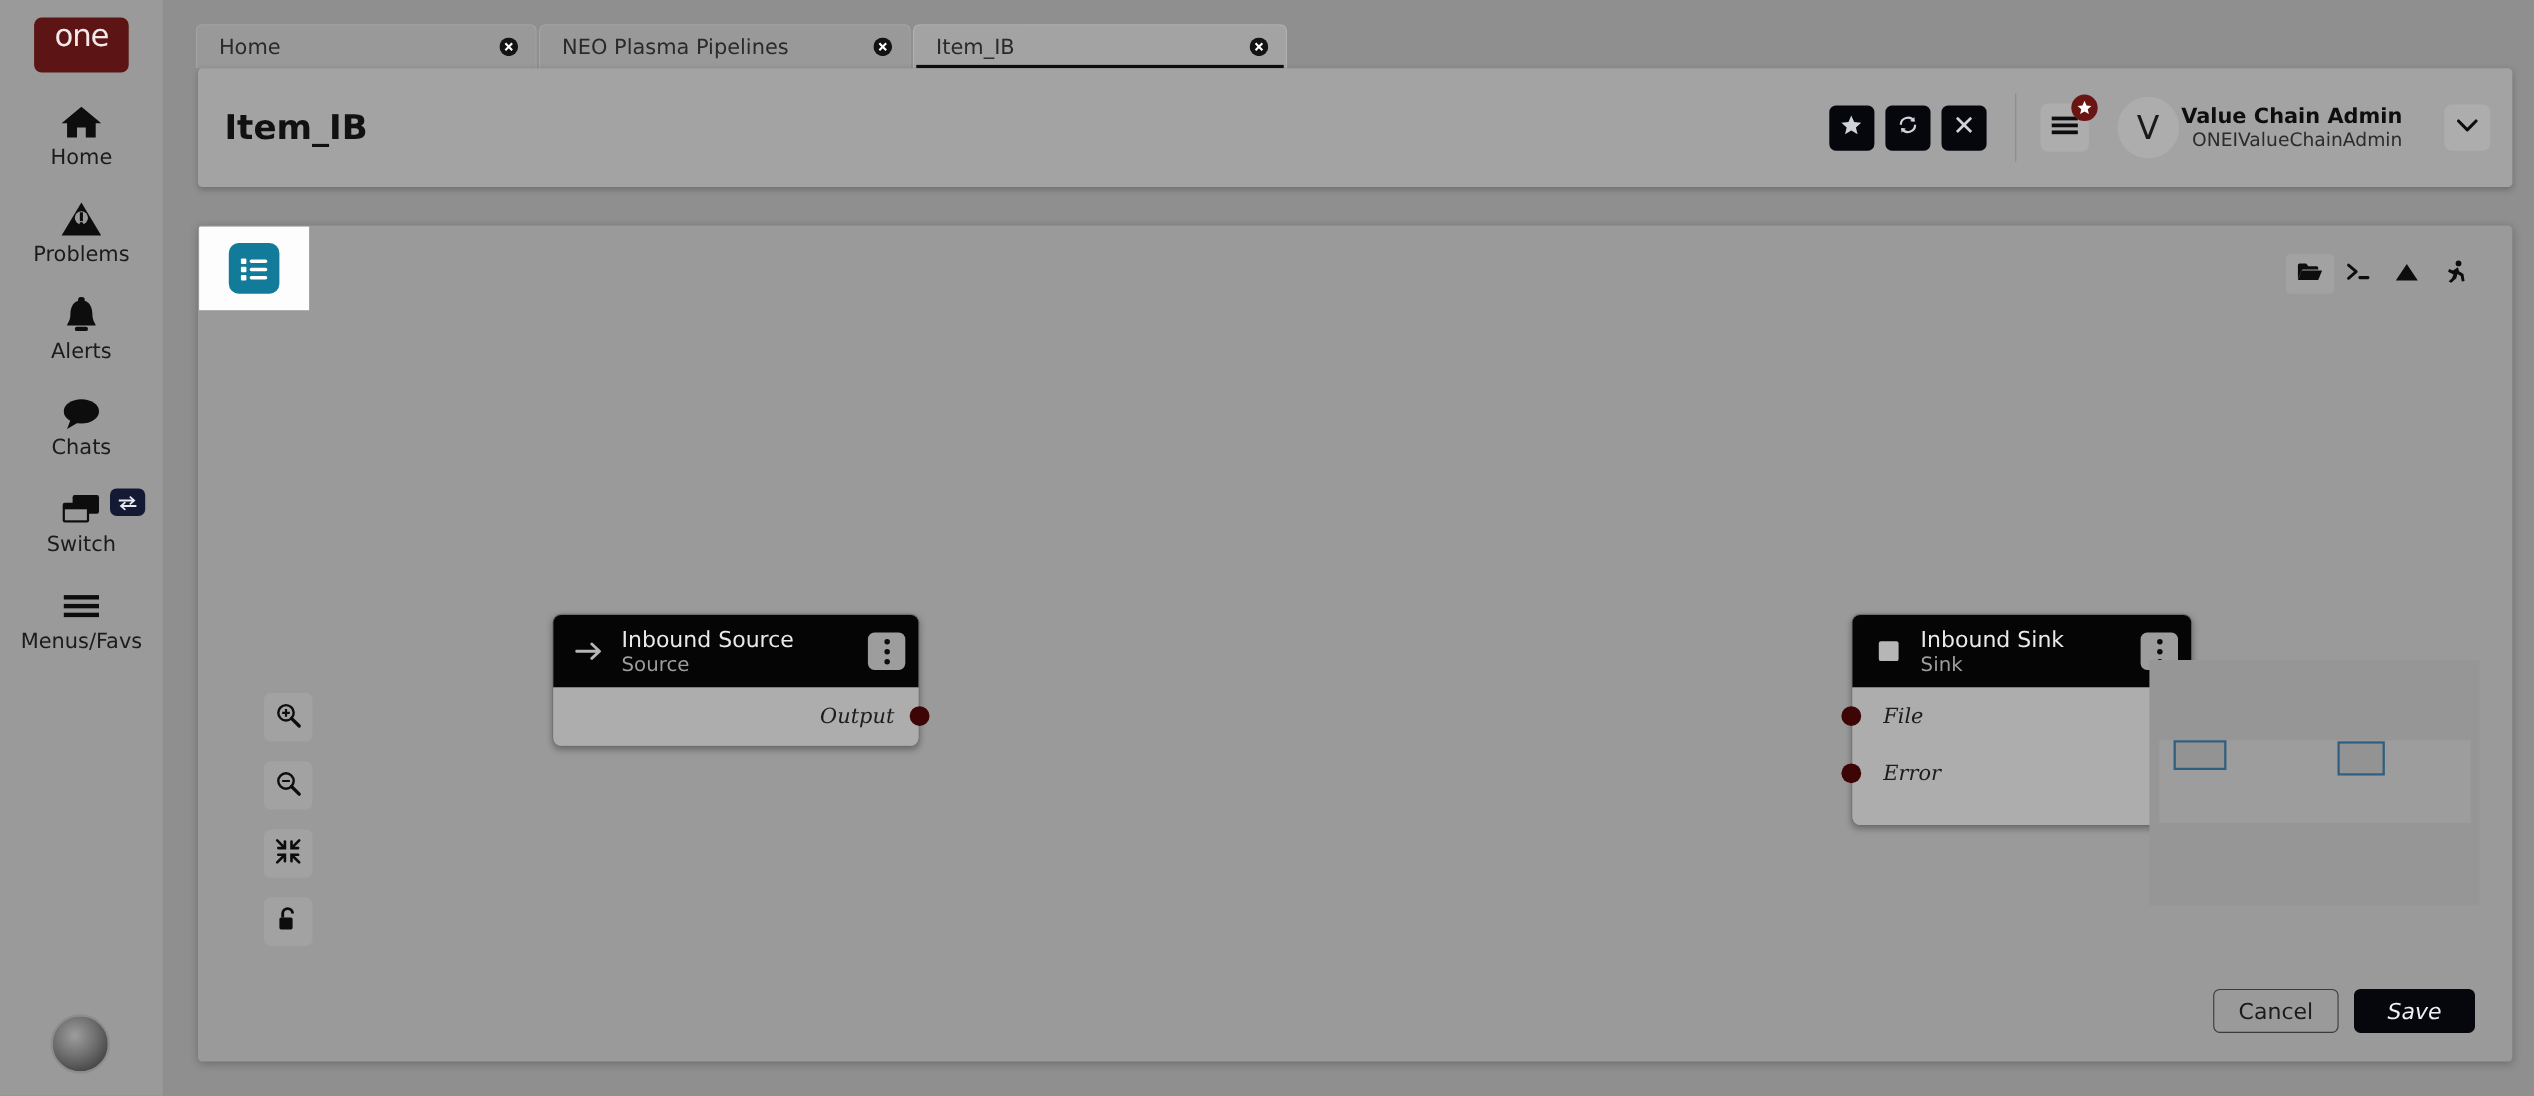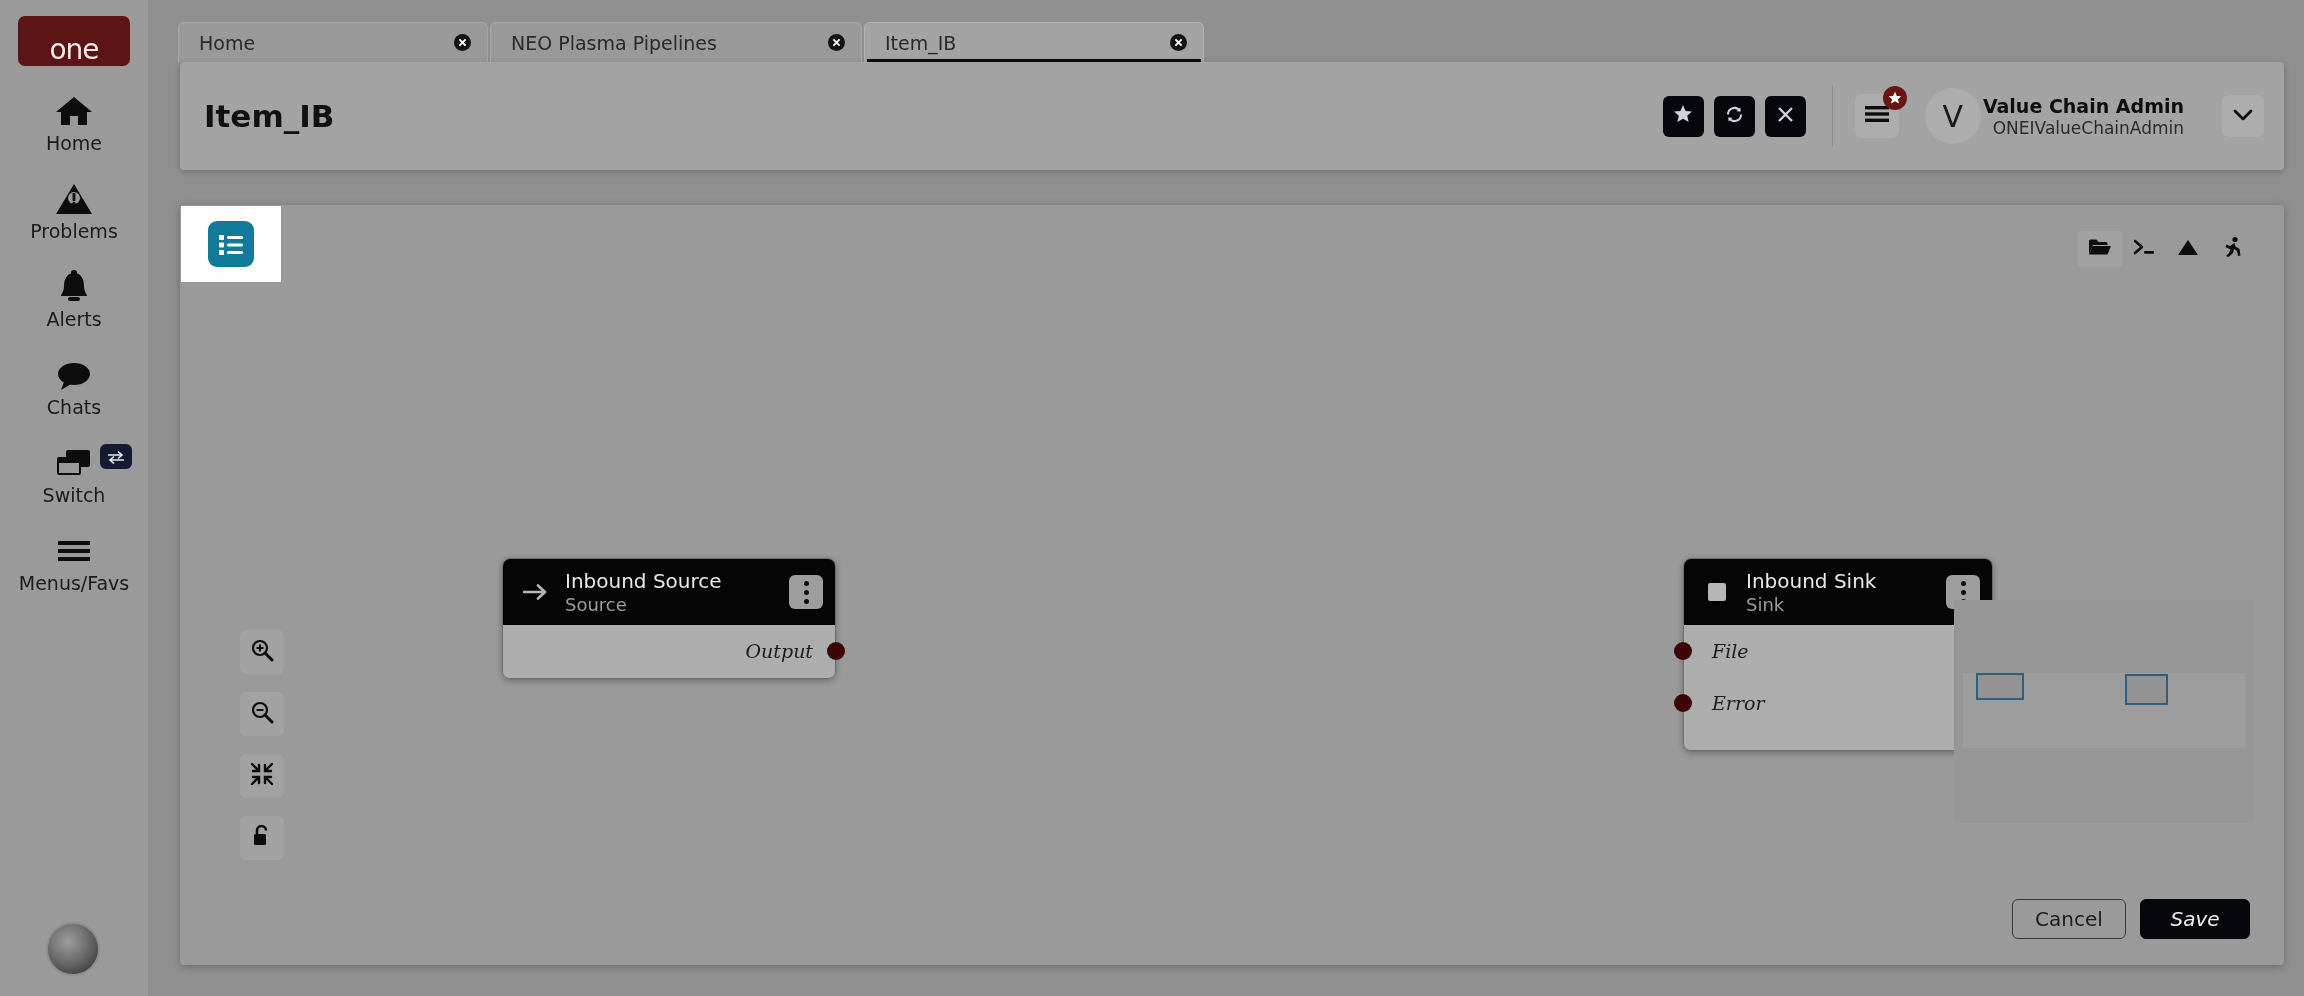--- a/index.html
+++ b/index.html
@@ -12,24 +12,24 @@
 
   
   #left-rail {
     position: absolute; left: 0; top: 0;
     width: 148px; height: 996px;
     background: #9a9a9a;
     display: flex; flex-direction: column; align-items: center;
   }
   #brand-logo {
     margin-top: 16px;
-    width: 112px; height: 50px;
+    width: 86px; height: 50px;
     background: #5c1414;
     border-radius: 7px;
-    display: flex; align-items: flex-end; justify-content: center;
+    display: flex; align-items: flex-start; justify-content: center;
   }
   #brand-logo .brandtxt {
     color: #f2e9e9; font-size: 28px; letter-spacing: -1px;
     font-family: "DejaVu Sans", sans-serif;
   }
   .rail-item {
     margin-top: 26px;
     width: 148px;
     display: flex; flex-direction: column; align-items: center;
     position: relative;
@@ -85,21 +85,21 @@
   }
   .tab.active {
     background: #a3a3a3;
     border-color: #b2b2b2;
   }
   .tab.active::after {
     content:""; position:absolute; left: 2px; right: 2px; bottom: 0;
     height: 3px; background: #0d0d0d;
   }
   #tab-0 { width: 310px; }
-  #tab-1 { width: 372px; }
+  #tab-1 { width: 338px; }
   #tab-2 { width: 340px; }
 
   
   #header-card {
     position: absolute; left: 180px; top: 62px;
     width: 2104px; height: 108px;
     background: #a3a3a3;
     border-radius: 4px;
     box-shadow: 0 2px 6px rgba(0,0,0,0.22);
     display:flex; align-items:center;

